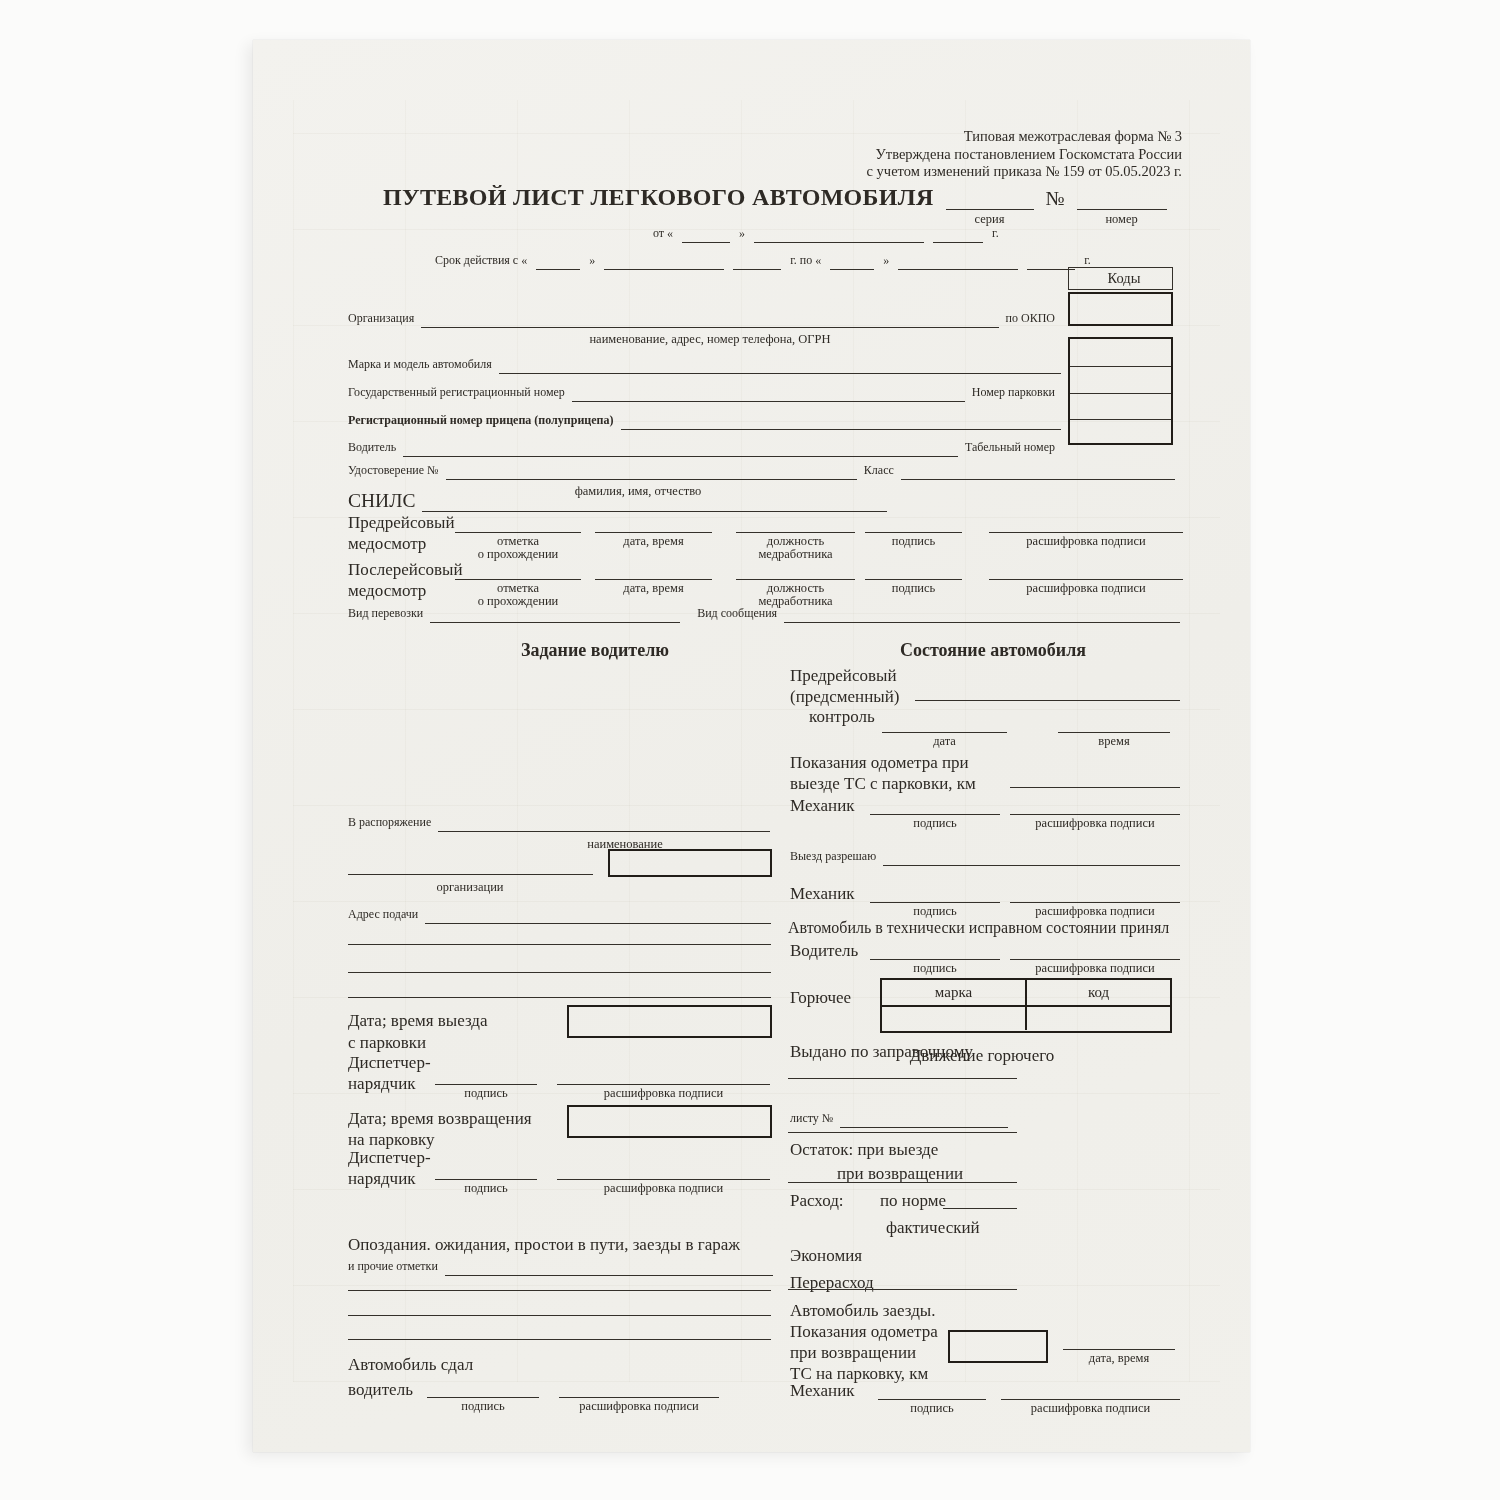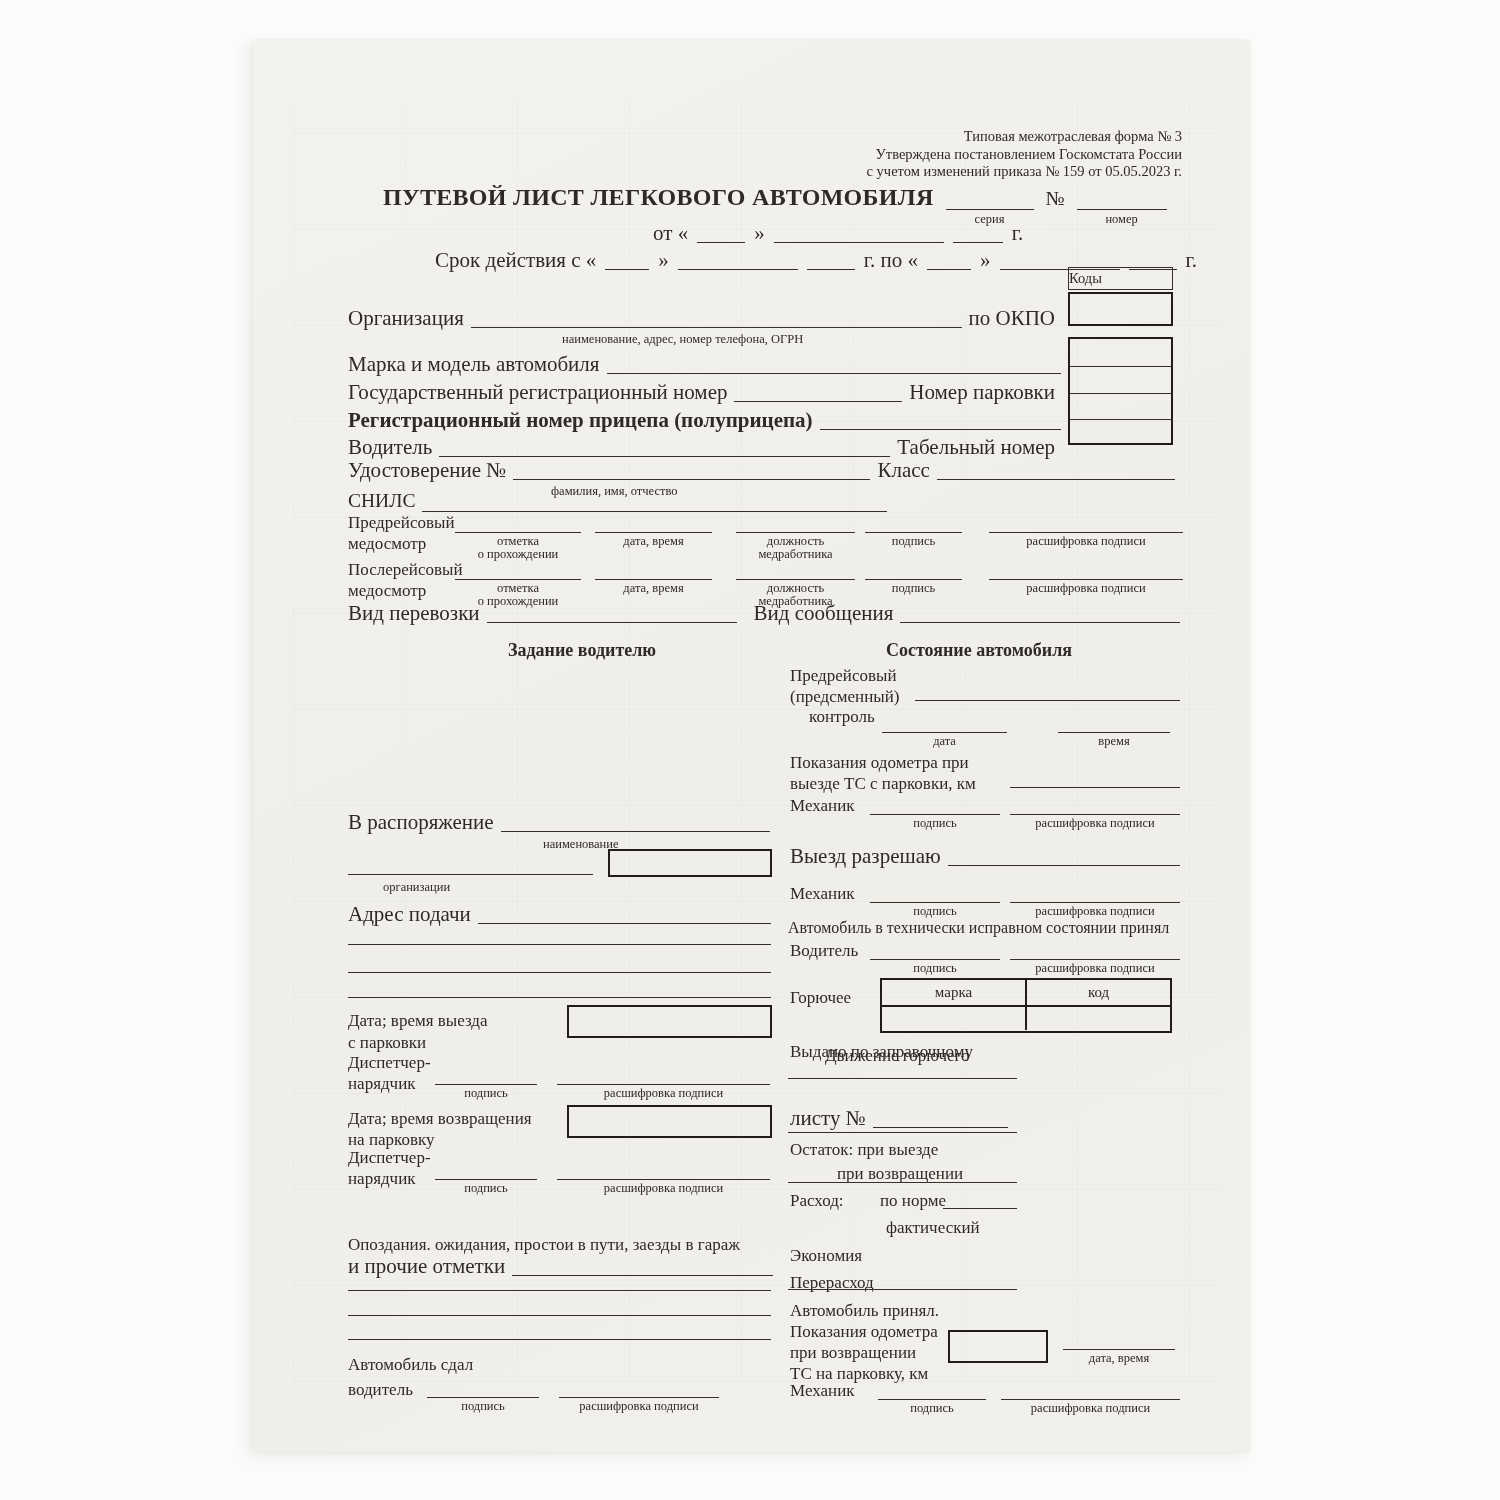--- a/index.html
+++ b/index.html
@@ -19,24 +19,24 @@
     background-image:
       repeating-linear-gradient(0deg, rgba(140,128,100,0.06) 0 1px, transparent 1px 96px),
       repeating-linear-gradient(90deg, rgba(140,128,100,0.05) 0 1px, transparent 1px 112px);
     pointer-events:none;
   }
   .abs{position:absolute;}
   .lbl{position:absolute;font-size:17px;white-space:nowrap;line-height:20px;}
   .pre{white-space:pre-line;}
   .sm{font-size:12.5px;line-height:14px;}
   .b{font-weight:bold;}
-  .ctr{}
+  .ctr{text-align:center;padding-left:7px;}
   .hr{position:absolute;border-top:1.5px solid #34302a;height:0;}
   .row{position:absolute;display:flex;align-items:flex-end;gap:7px;height:20px;}
-  .row .t{font-size:21px;white-space:nowrap;line-height:19px;}
+  .row .t{font-size:12px;white-space:nowrap;line-height:19px;}
   .fill{flex:1 1 auto;border-bottom:1.5px solid #34302a;height:15px;min-width:20px;}
   .bl{border-bottom:1.5px solid #34302a;height:15px;display:inline-block;}
   .sig{position:absolute;display:flex;flex-direction:column;align-items:center;}
   .sig .line{width:100%;border-top:1.5px solid #34302a;height:0;}
   .sig .cap{font-size:12.5px;line-height:13px;text-align:center;white-space:pre-line;margin-top:2px;}
   .bbox{position:absolute;border:2.5px solid #211d18;box-sizing:border-box;}
   .tbox{position:absolute;border:1.5px solid #34302a;box-sizing:border-box;}
   .fld{display:flex;flex-direction:column;align-items:center;position:relative;top:15px;}
   .fld .line{border-top:1.5px solid #34302a;height:0;}
   .fld .cap{font-size:12.5px;line-height:14px;margin-top:2px;}
@@ -286,21 +286,21 @@
   <div class="hr" style="left:535px;top:1142px;width:229px;"></div>
   <div class="lbl" style="left:537px;top:1151px;">Расход:</div>
   <div class="lbl" style="left:627px;top:1151px;">по норме</div>
   <div class="hr" style="left:690px;top:1168px;width:74px;"></div>
   <div class="lbl" style="left:633px;top:1178px;">фактический</div>
   <div class="lbl" style="left:537px;top:1206px;">Экономия</div>
   <div class="lbl" style="left:537px;top:1233px;">Перерасход</div>
   <div class="hr" style="left:535px;top:1249px;width:229px;"></div>
 
 
-  <div class="lbl" style="left:537px;top:1261px;">Автомобиль  принял.</div>
+  <div class="lbl" style="left:537px;top:1261px;">Автомобиль  заезды.</div>
   <div class="lbl pre" style="left:537px;top:1281px;line-height:21px;">Показания одометра
 при возвращении
 ТС на парковку, км</div>
   <div class="bbox" style="left:695px;top:1290px;width:100px;height:33px;"></div>
   <div class="sig" style="left:810px;top:1309px;width:112px;">
     <div class="line"></div>
     <div class="cap">дата, время</div>
   </div>
 
   <div class="lbl" style="left:537px;top:1341px;">Механик</div>

